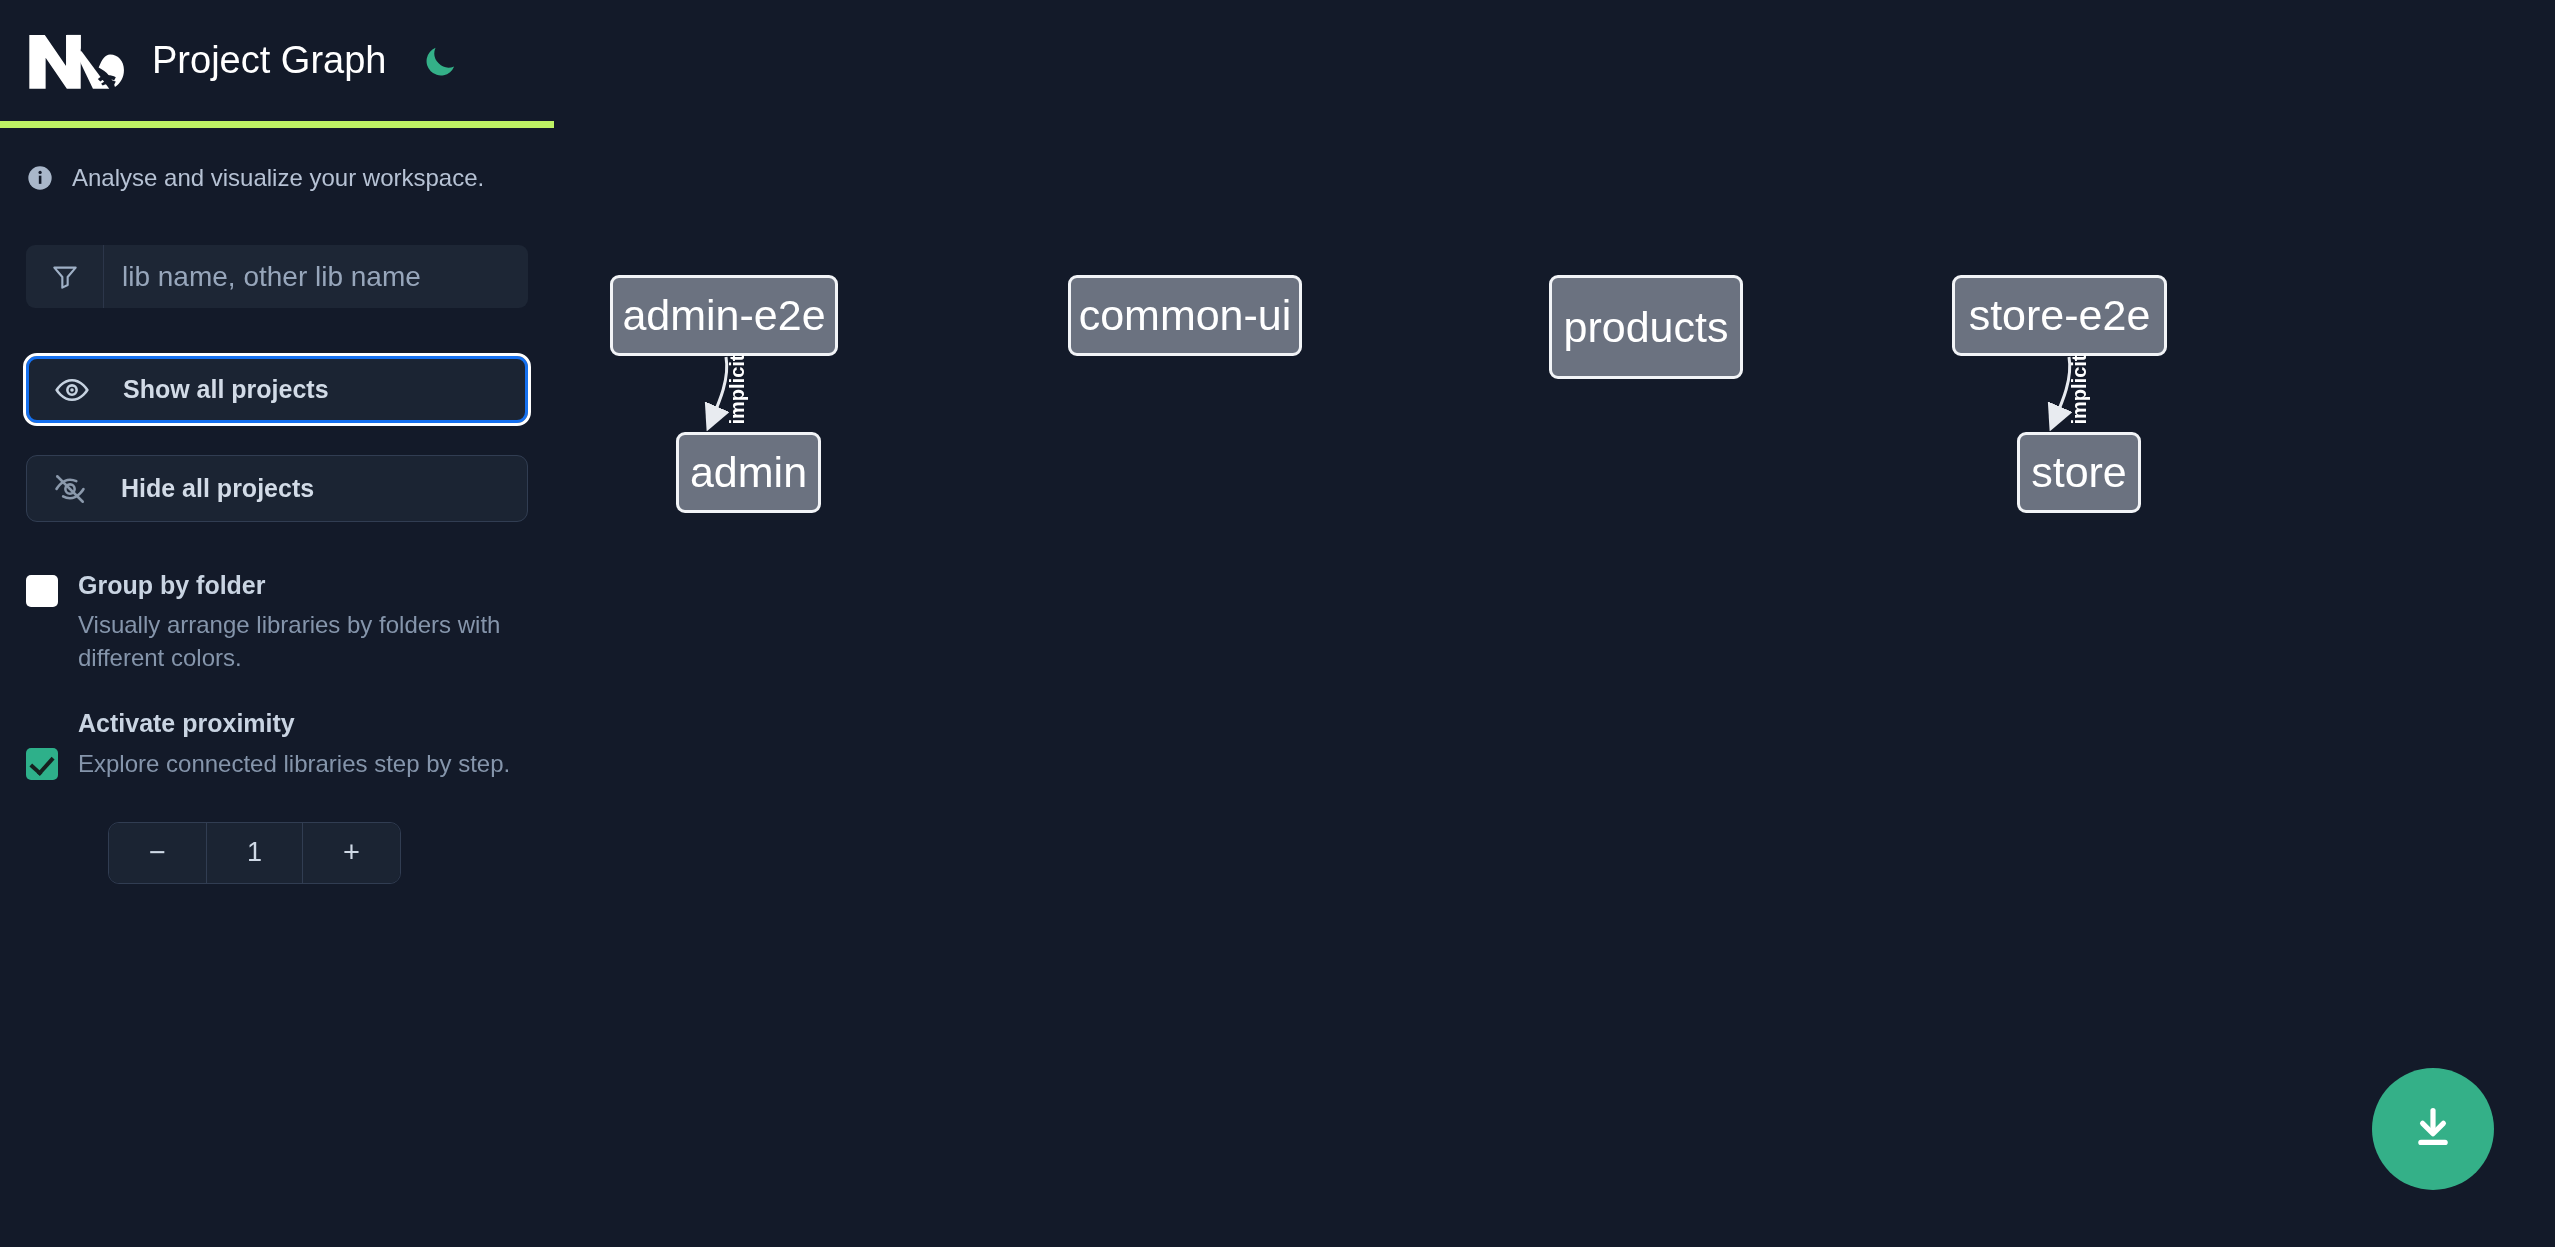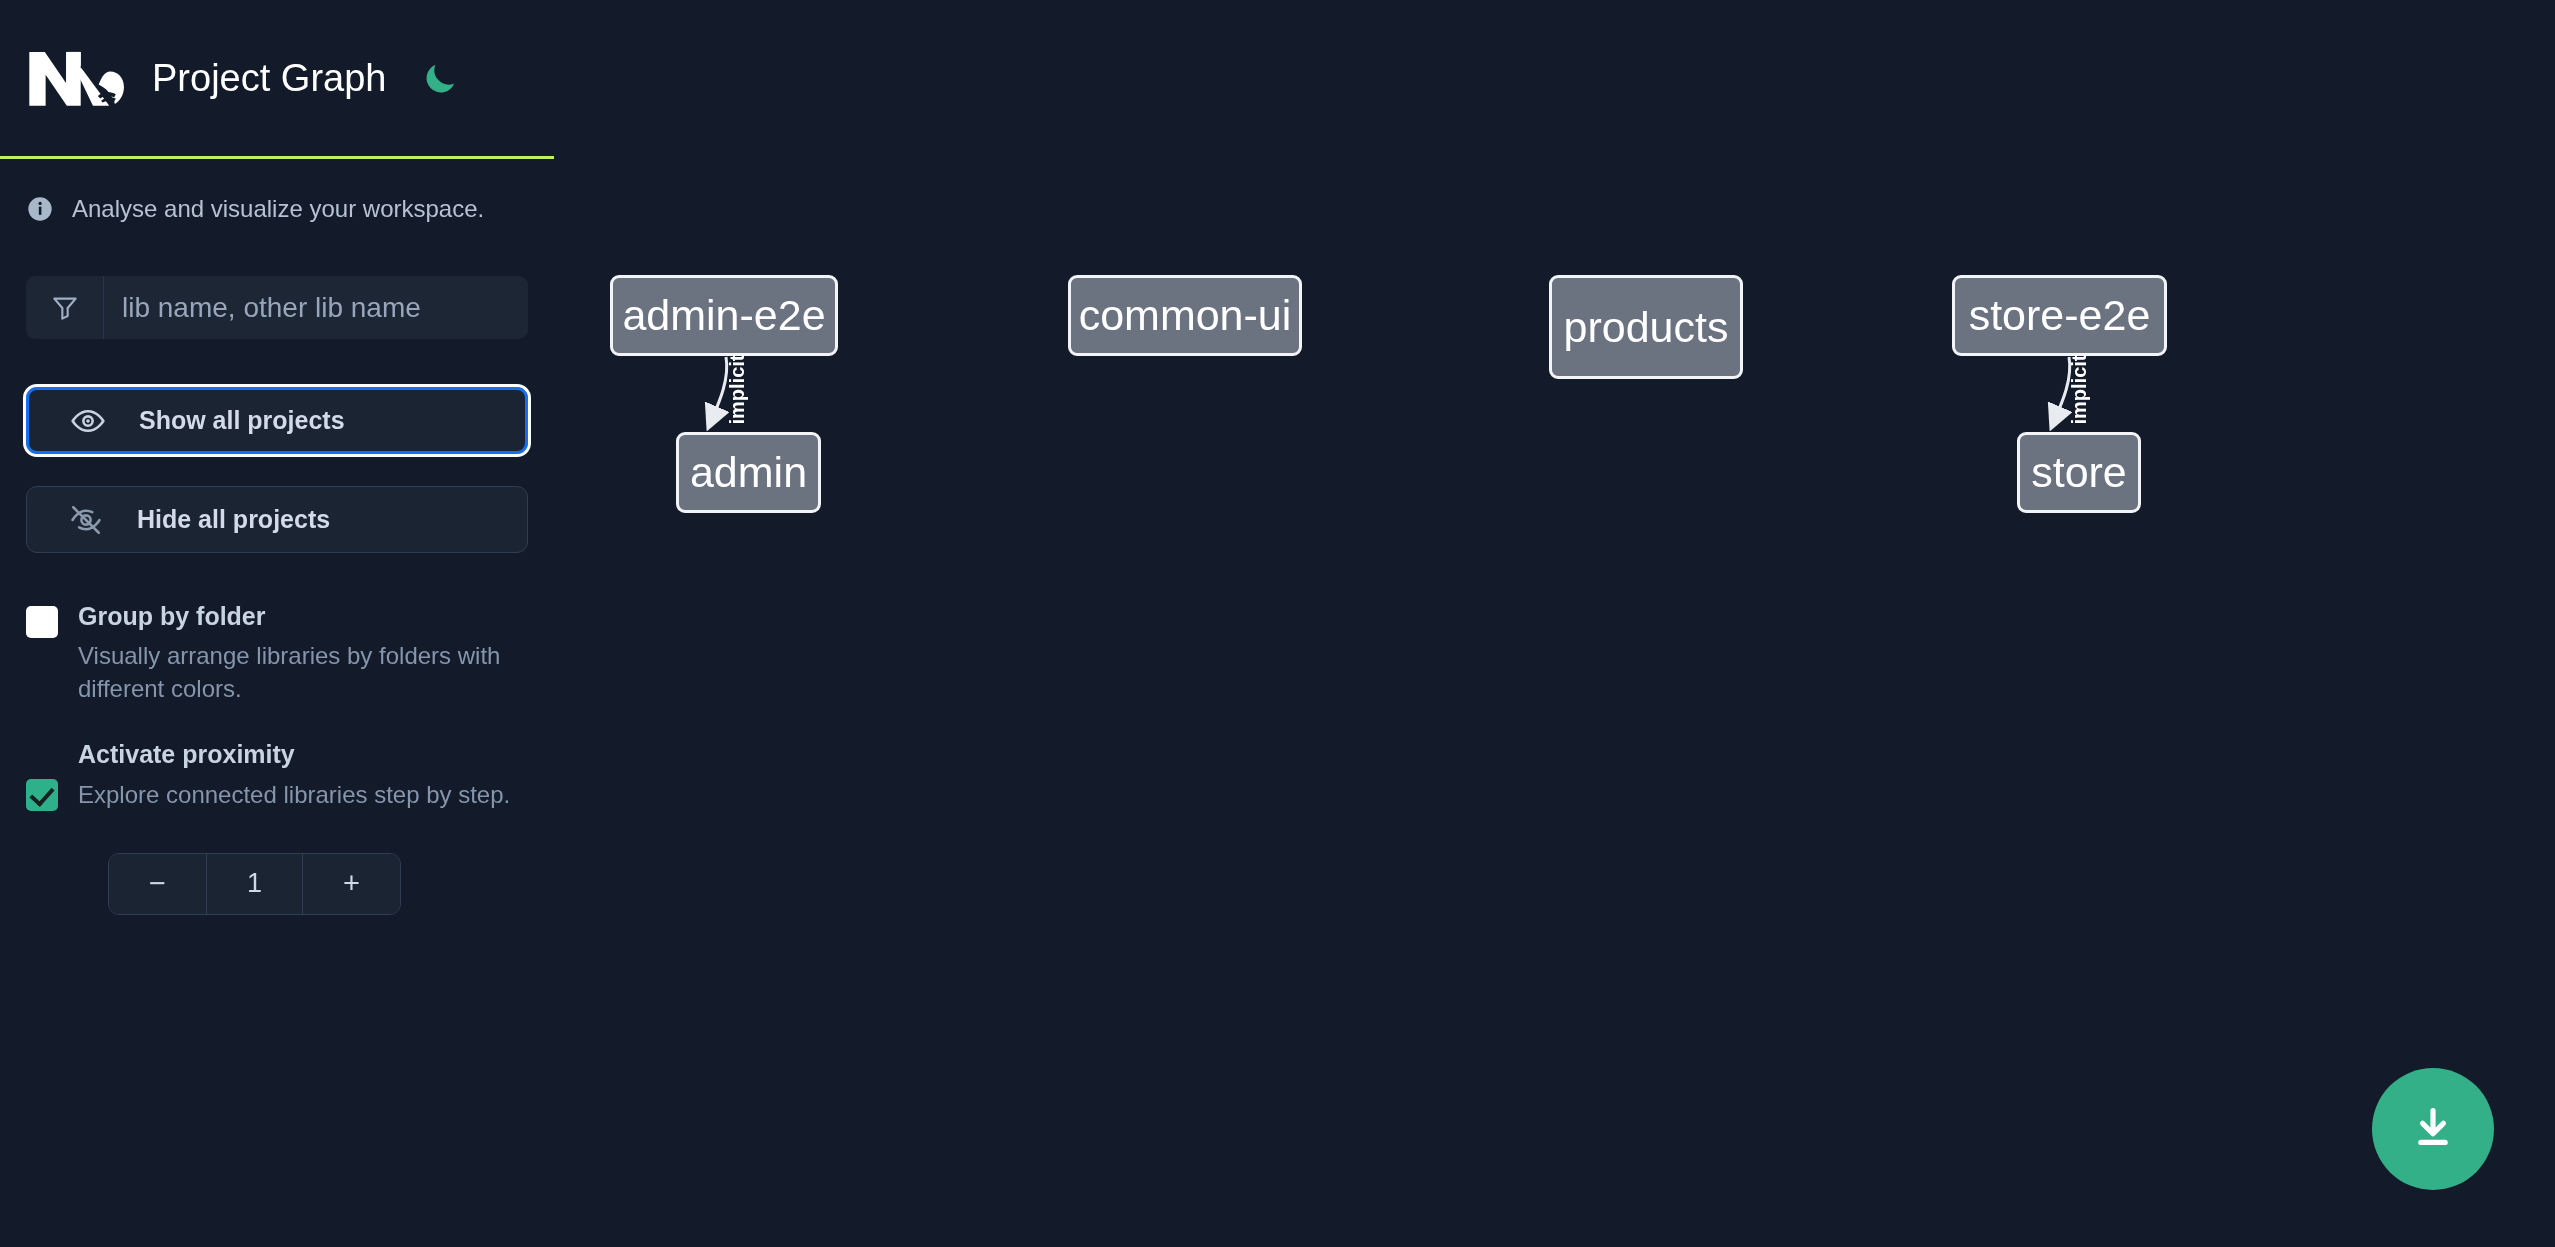--- a/index.html
+++ b/index.html
@@ -20,24 +20,24 @@
     flex: 0 0 554px;
     overflow: hidden;
   }
   #sidebar-scroll {
     width: 554px; height: 1247px;
     overflow: hidden;
   }
 
   
   .sb-header {
-    height: 159px;
+    height: 128px;
     display: flex; align-items: center;
     padding-left: 26px;
-    border-bottom: 3px solid #bef264;
+    border-bottom: 7px solid #bef264;
   }
   .nx-logo { width: 98px; height: 62px; flex: 0 0 98px; }
   .app-title {
     color: #ffffff;
     font-size: 38px;
     font-weight: 400;
     margin-left: 28px;
     white-space: nowrap;
   }
   .moon-btn {
@@ -134,21 +134,21 @@
     width: 502px; height: 67px;
     background: #1b2433;
     border: 1px solid #313d52;
     border-radius: 11px;
     display: flex; align-items: center;
     color: #d2dbe7;
     font-size: 25px;
     font-weight: bold;
     font-family: "Liberation Sans", sans-serif;
     cursor: pointer;
-    padding-left: 40px;
+    padding-left: 24px;
   }
   .sb-btn.focused {
     border: 3px solid #1570ef;
     outline: 3px solid #ffffff;
     outline-offset: 0px;
   }
   .sb-btn + .sb-btn { margin-top: 32px; }
   .sb-btn .bicon {
     width: 38px; height: 38px;
     flex: 0 0 38px;

